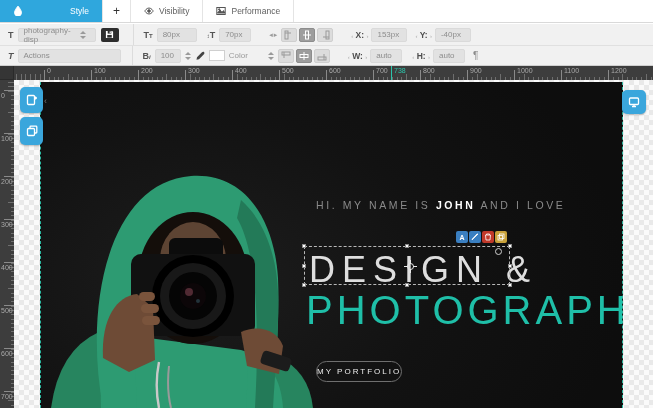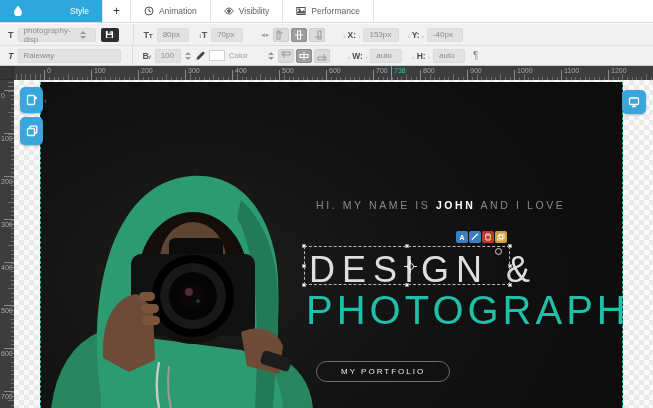--- a/index.html
+++ b/index.html
@@ -63,21 +63,21 @@
   .canvas { position:absolute; top:2px; left:26px; width:583px; height:326px;
     background:radial-gradient(ellipse 420px 300px at 28% 60%, #1d1d1d 0%, #121212 55%, #0d0d0d 100%);
     border-left:1px dashed #2bb79f; border-right:1px dashed #2bb79f; overflow:hidden; }
 
   
   .photo { position:absolute; left:0; top:28px; width:300px; height:298px; }
   .tagline { position:absolute; left:275px; top:117px; font-size:10.5px; letter-spacing:2.6px; color:#8a8a8a; white-space:nowrap; }
   .tagline b { color:#ffffff; font-weight:bold; }
   .heading1 { position:absolute; left:268px; top:167px; font-size:36px; font-weight:100; letter-spacing:7px; color:#dedede; white-space:nowrap; }
   .heading2 { position:absolute; left:265px; top:206px; font-size:40px; font-weight:100; letter-spacing:4px; color:#1fbfa8; white-space:nowrap; }
-  .cta { position:absolute; left:275px; top:279px; height:21px; padding:0 24px; background:transparent; border:1px solid #6f6f6f; border-radius:11px; color:#ececec; font-size:8px; letter-spacing:2px; font-family:"Liberation Sans",sans-serif; display:flex; align-items:center; cursor:pointer; }
+  .cta { position:absolute; left:275px; top:279px; height:21px; padding:0 0; background:transparent; border:1px solid #6f6f6f; border-radius:11px; color:#ececec; font-size:8px; letter-spacing:2px; font-family:"Liberation Sans",sans-serif; display:flex; align-items:center; cursor:pointer; }
 
   
   .selbox { position:absolute; left:263px; top:164px; width:206px; height:39px; border:1px dashed #b8b8b8; }
   .handle { position:absolute; width:4px; height:4px; background:#fff; border:1px solid #8a8a8a; }
   .h-tl{left:-3px;top:-3px;} .h-tc{left:50%;margin-left:-2px;top:-3px;} .h-tr{right:-3px;top:-3px;}
   .h-ml{left:-3px;top:50%;margin-top:-2px;} .h-mr{right:-3px;top:50%;margin-top:-2px;}
   .h-bl{left:-3px;bottom:-3px;} .h-bc{left:50%;margin-left:-2px;bottom:-3px;} .h-br{right:-3px;bottom:-3px;}
   .rotater { position:absolute; left:190px; top:1px; width:7px; height:7px; border:1px solid #cfcfcf; border-radius:50%; background:transparent; }
   .anchor { position:absolute; left:99px; top:13px; width:13px; height:13px; }
   .minibar { position:absolute; left:415px; top:149px; display:flex; gap:1px; }
@@ -102,27 +102,20 @@
     <div class="tab active">
       <svg viewBox="0 0 10 10">
           <path d="M5 0C5 0 1.5 4.4 1.5 6.6a3.5 3.5 0 007 0C8.5 4.4 5 0 5 0z"></path>
         </svg>
       <span>Style</span>
     </div>
     <div class="tab plus">
       <span>+</span>
     </div>
     <div class="tab">
-      <svg viewBox="0 0 10 10" fill="none">
-          <circle cx="5" cy="5" r="4" fill="none" stroke-width="1"></circle>
-          <path d="M5 2.5V5l2 1.2" fill="none" stroke-width="1"></path>
-        </svg>
-      <span>Animation</span>
-    </div>
-    <div class="tab">
       <svg viewBox="0 0 10 10">
           <path d="M5 2C2.5 2 .8 5 .8 5S2.5 8 5 8s4.2-3 4.2-3S7.5 2 5 2z" fill="none" stroke-width="1"></path>
           <circle cx="5" cy="5" r="1.3"></circle>
         </svg>
       <span>Visibility</span>
     </div>
     <div class="tab">
       <svg viewBox="0 0 10 10">
           <rect x=".8" y="1.5" width="8.4" height="7" fill="none" stroke-width="1"></rect>
           <path d="M1.5 7l2.5-3 2 2.4L7.5 4.6 8.8 7z"></path>
@@ -144,21 +137,21 @@
     <div class="savebtn">
       <svg viewBox="0 0 10 10">
           <path d="M1 1h7l1 1v7H1z"></path>
           <rect x="3" y="1" width="4" height="3" fill="#2d2d2d"></rect>
           <rect x="5.2" y="1.5" width="1.2" height="2" fill="#fff"></rect>
           <rect x="2.5" y="5.5" width="5" height="3" fill="#2d2d2d"></rect>
         </svg>
     </div>
     <div class="sep" style="margin-left:14px"></div>
     <span class="tlabel"><span>T</span><span class="sub">T</span></span>
-    <div class="fld" style="width:32px">
+    <div class="fld" style="width:40px">
         <span>80px</span>
       </div>
     <span class="tlabel" style="margin-left:10px"><span class="sub">↕</span><span>T</span></span>
     <div class="fld" style="width:32px">
         <span>70px</span>
       </div>
     <span class="nudge" style="margin-left:18px">◂▸</span>
     <div class="alignbtn">
         <svg viewBox="0 0 10 10">
           <rect x="1" y="1" width="3" height="8" fill="none" stroke-width="1"></rect>
@@ -183,21 +176,21 @@
       </div>
     <span class="xylbl" style="margin-left:8px"><small>‹</small> <span>Y:</span> <small>›</small></span>
     <div class="fld" style="width:36px">
         <span>-40px</span>
       </div>
   </div>
 
   <div class="toolrow toolrow2">
     <span class="tlabel" style="margin-left:8px; font-style:italic">T</span>
     <div class="fld" style="width:103px">
-        <span>Raleway</span>
+        <span>Actions</span>
       </div>
     <div class="sep" style="margin-left:11px"></div>
     <span class="tlabel"><span>B</span><span class="sub" style="font-style:italic">i</span></span>
     <div class="fld" style="width:26px">
         <span>100</span>
       </div>
     <span class="updown">
         <i class="up"></i>
         <i class="dn"></i>
       </span>

